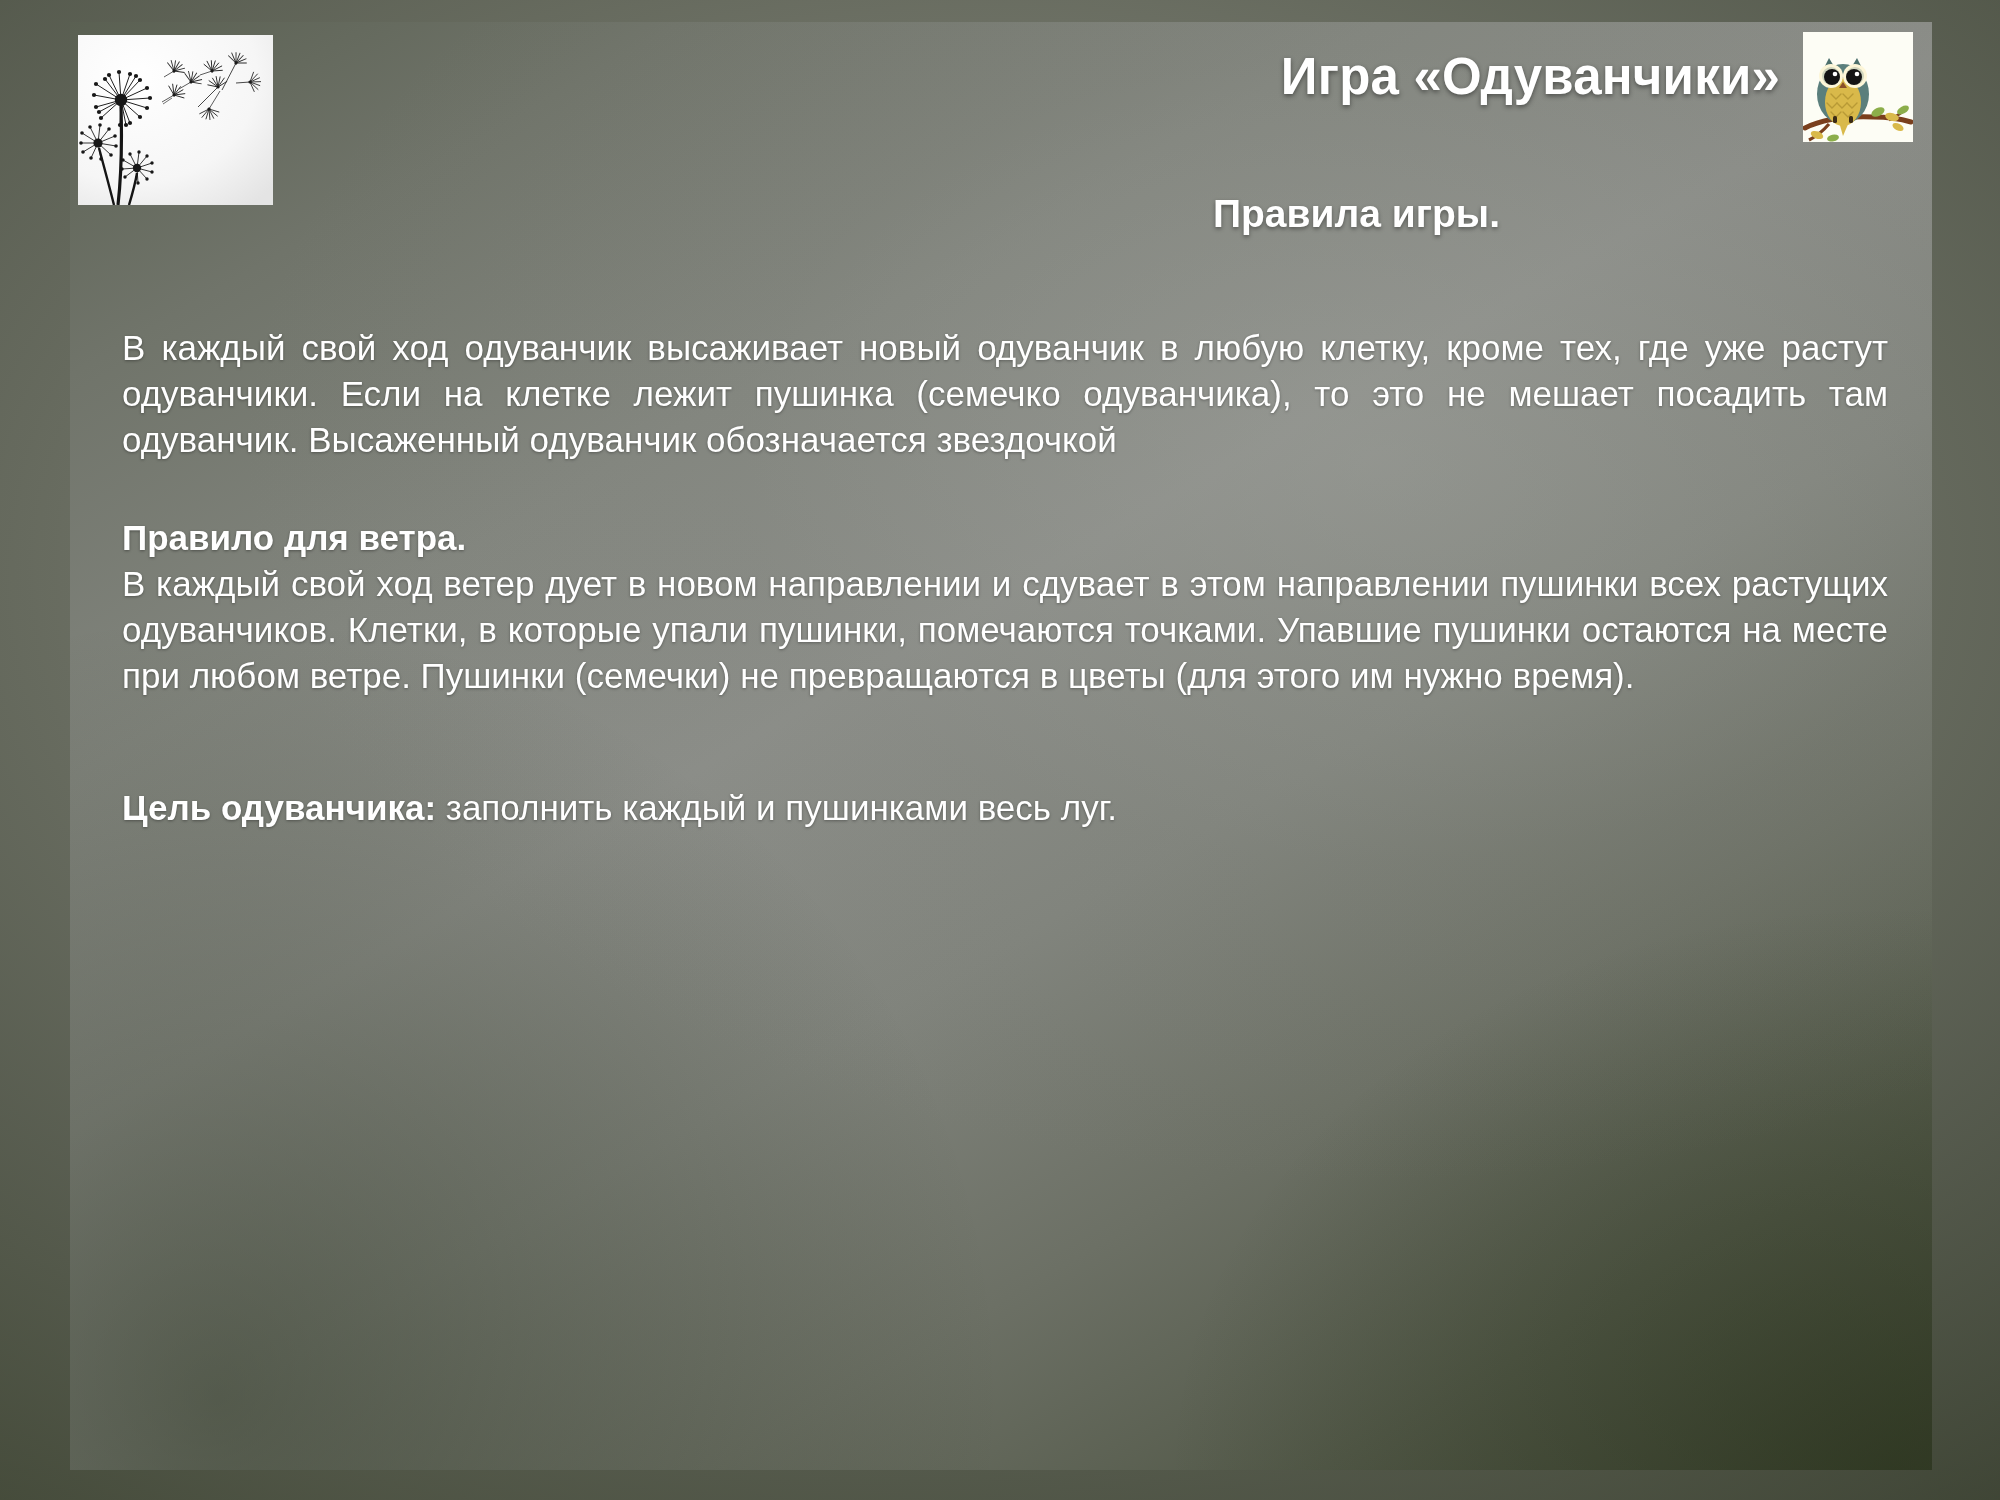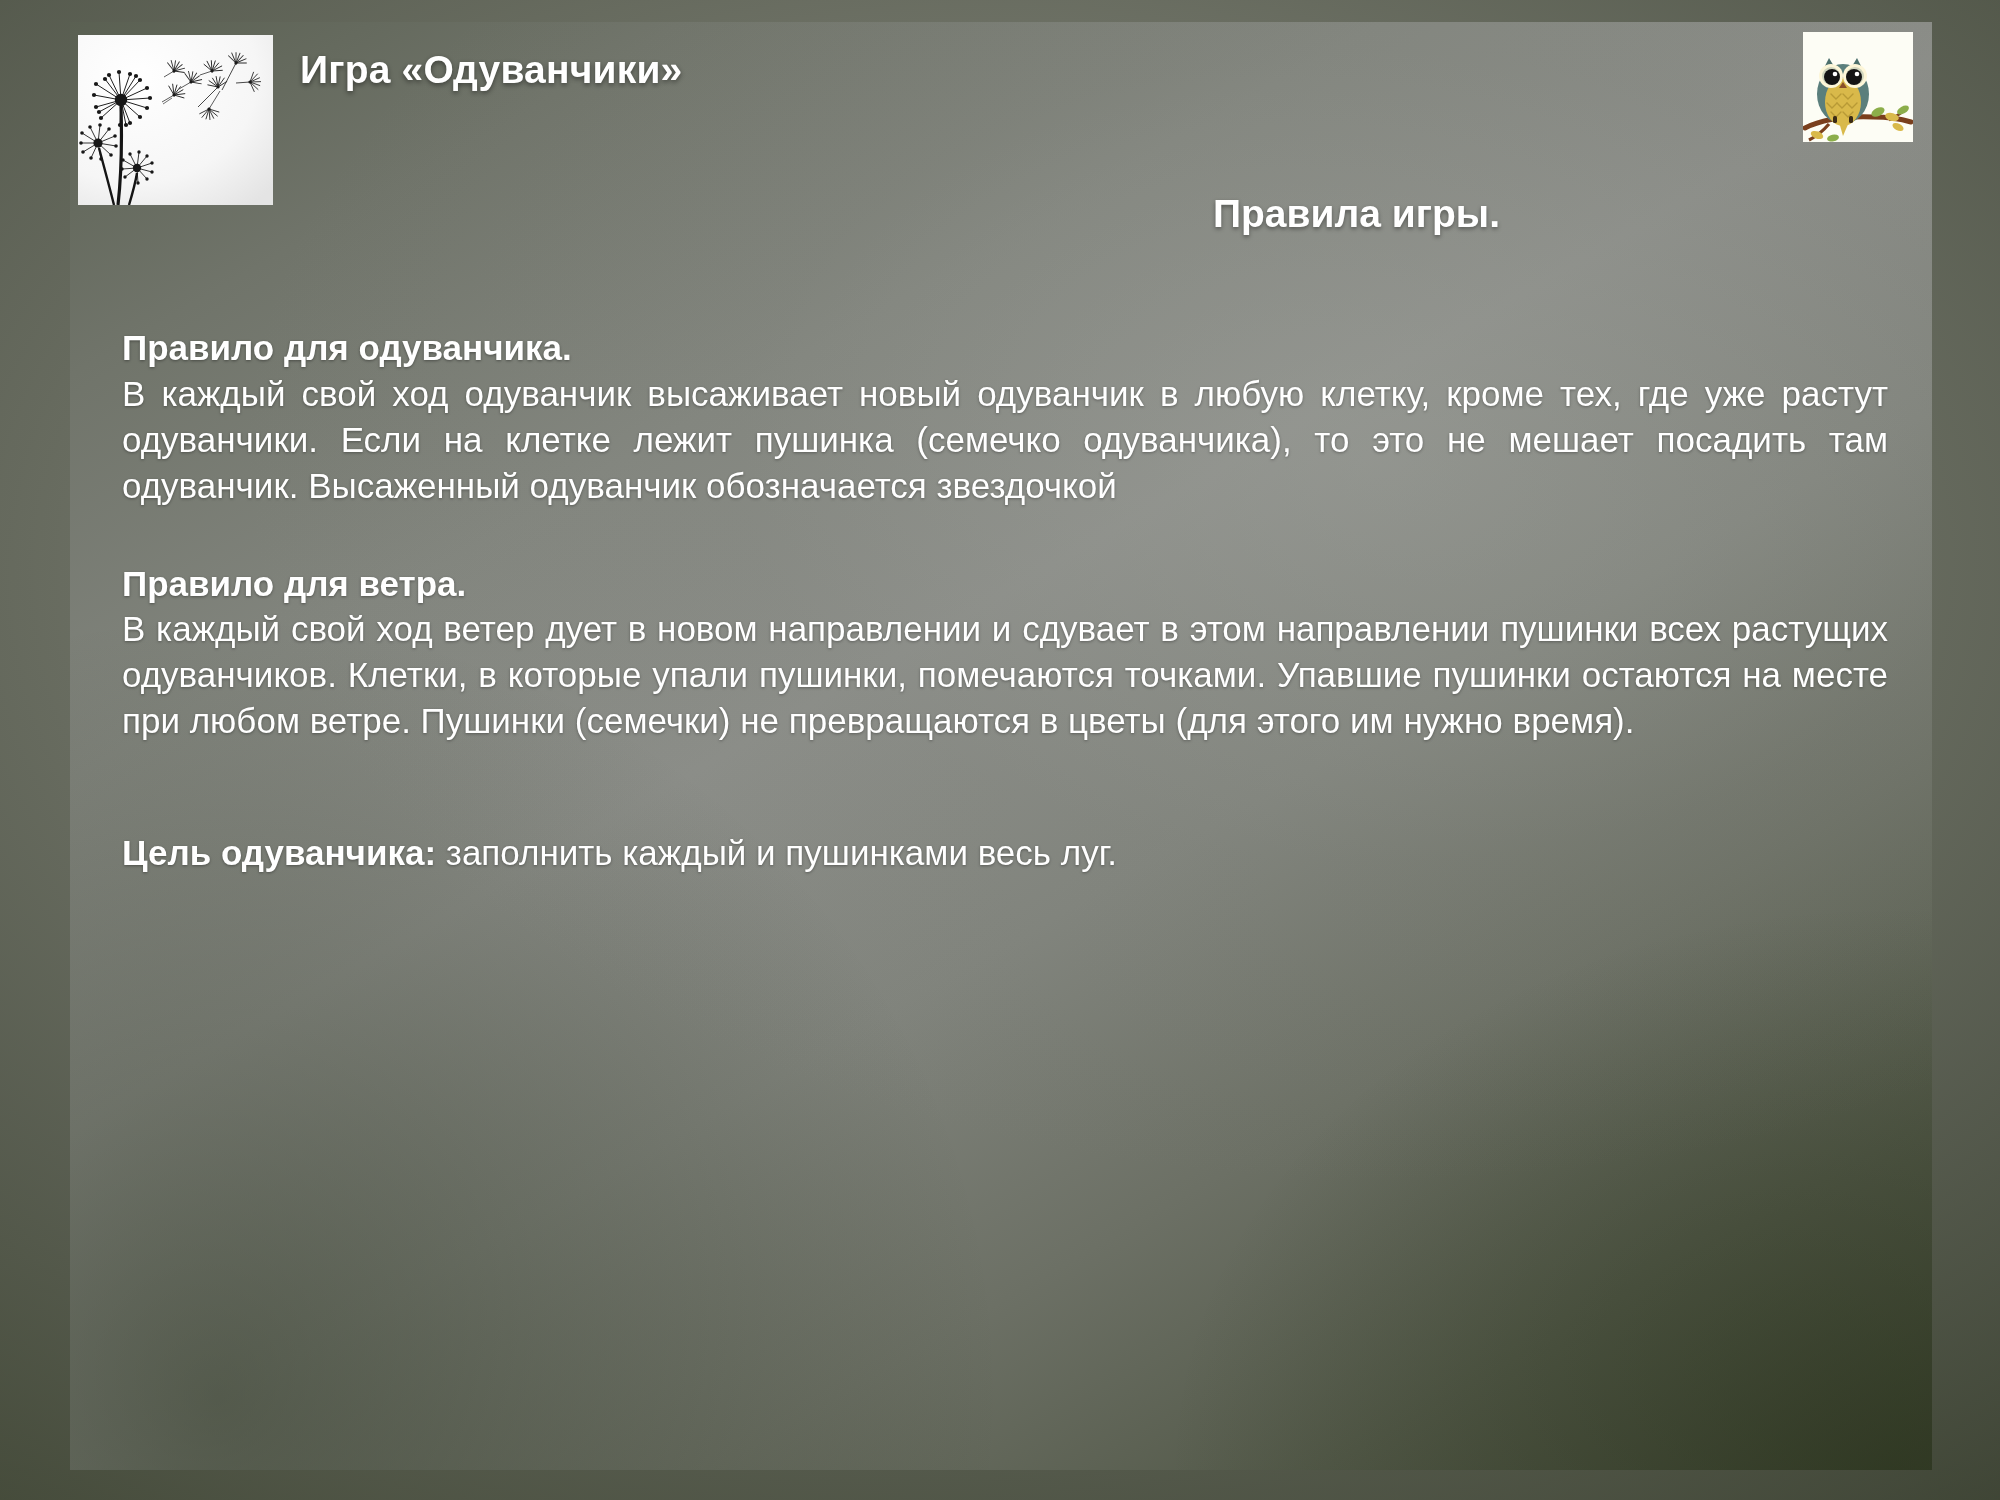--- a/index.html
+++ b/index.html
@@ -85,22 +85,22 @@
     overflow: hidden;
   }
   #owl-photo svg { display: block; width: 100%; height: 100%; }
 
   
   #slide-title {
     position: absolute;
     left: 300px;
     top: 50px;
     width: 1480px;
-    text-align: left;
-    font-size: 39px;
+    text-align: right;
+    font-size: 51px;
     font-weight: bold;
     color: #ffffff;
     letter-spacing: 0.2px;
     line-height: 1.05;
     text-shadow: 0 2px 5px rgba(0,0,0,0.45);
   }
 
   #slide-subtitle {
     position: absolute;
     left: 300px;
@@ -389,21 +389,20 @@
     </svg>
   </div>
 
   <div id="slide-title">Игра «Одуванчики»</div>
 
   <div id="slide-subtitle">Правила игры.</div>
 
   <div id="body-area">
 
     <div class="rule-block">
-      <div class="rule-heading">Правило для одуванчика.</div>
       <div class="rule-text">В каждый свой ход одуванчик высаживает новый одуванчик в любую клетку, кроме тех, где уже растут одуванчики. Если на клетке лежит пушинка (семечко одуванчика), то это не мешает посадить там одуванчик. Высаженный одуванчик обозначается звездочкой</div>
     </div>
 
     <div class="gap-small"></div>
 
     <div class="rule-block">
       <div class="rule-heading">Правило для ветра.</div>
       <div class="rule-text">В каждый свой ход ветер дует в новом направлении и сдувает в этом направлении пушинки всех растущих одуванчиков. Клетки, в которые упали пушинки, помечаются точками. Упавшие пушинки остаются на месте при любом ветре. Пушинки (семечки) не превращаются в цветы (для этого им нужно время).</div>
     </div>
 

